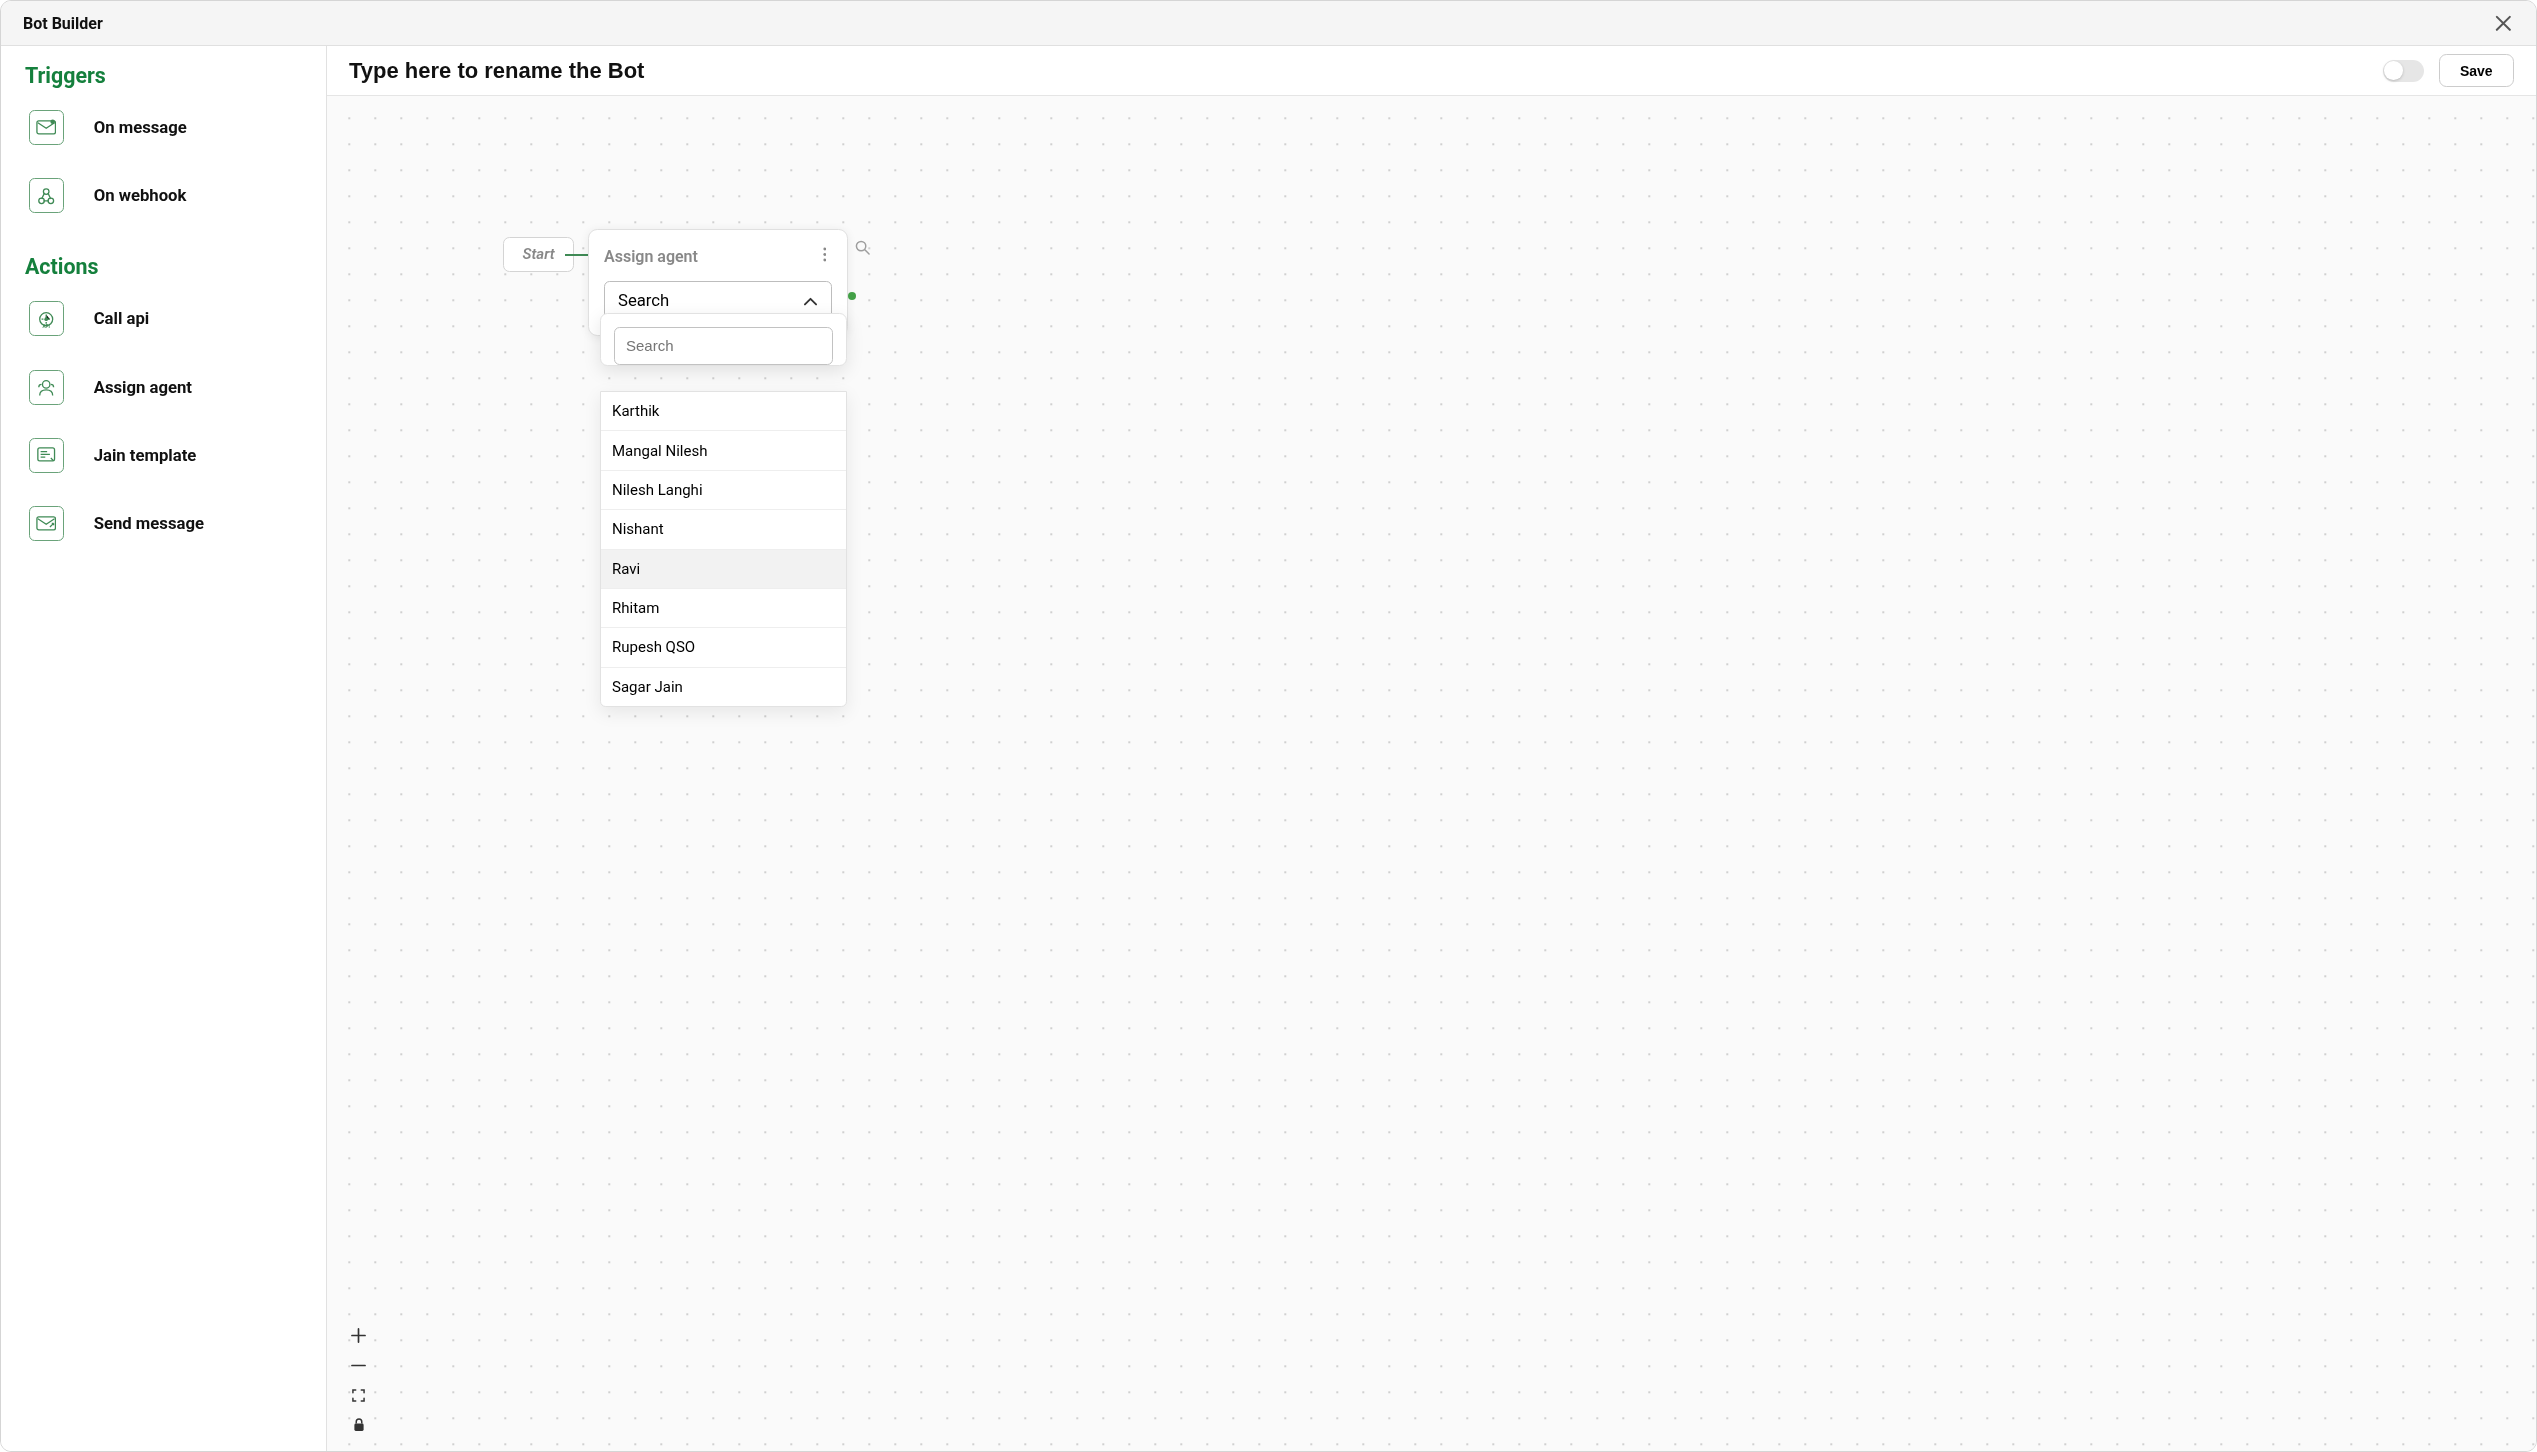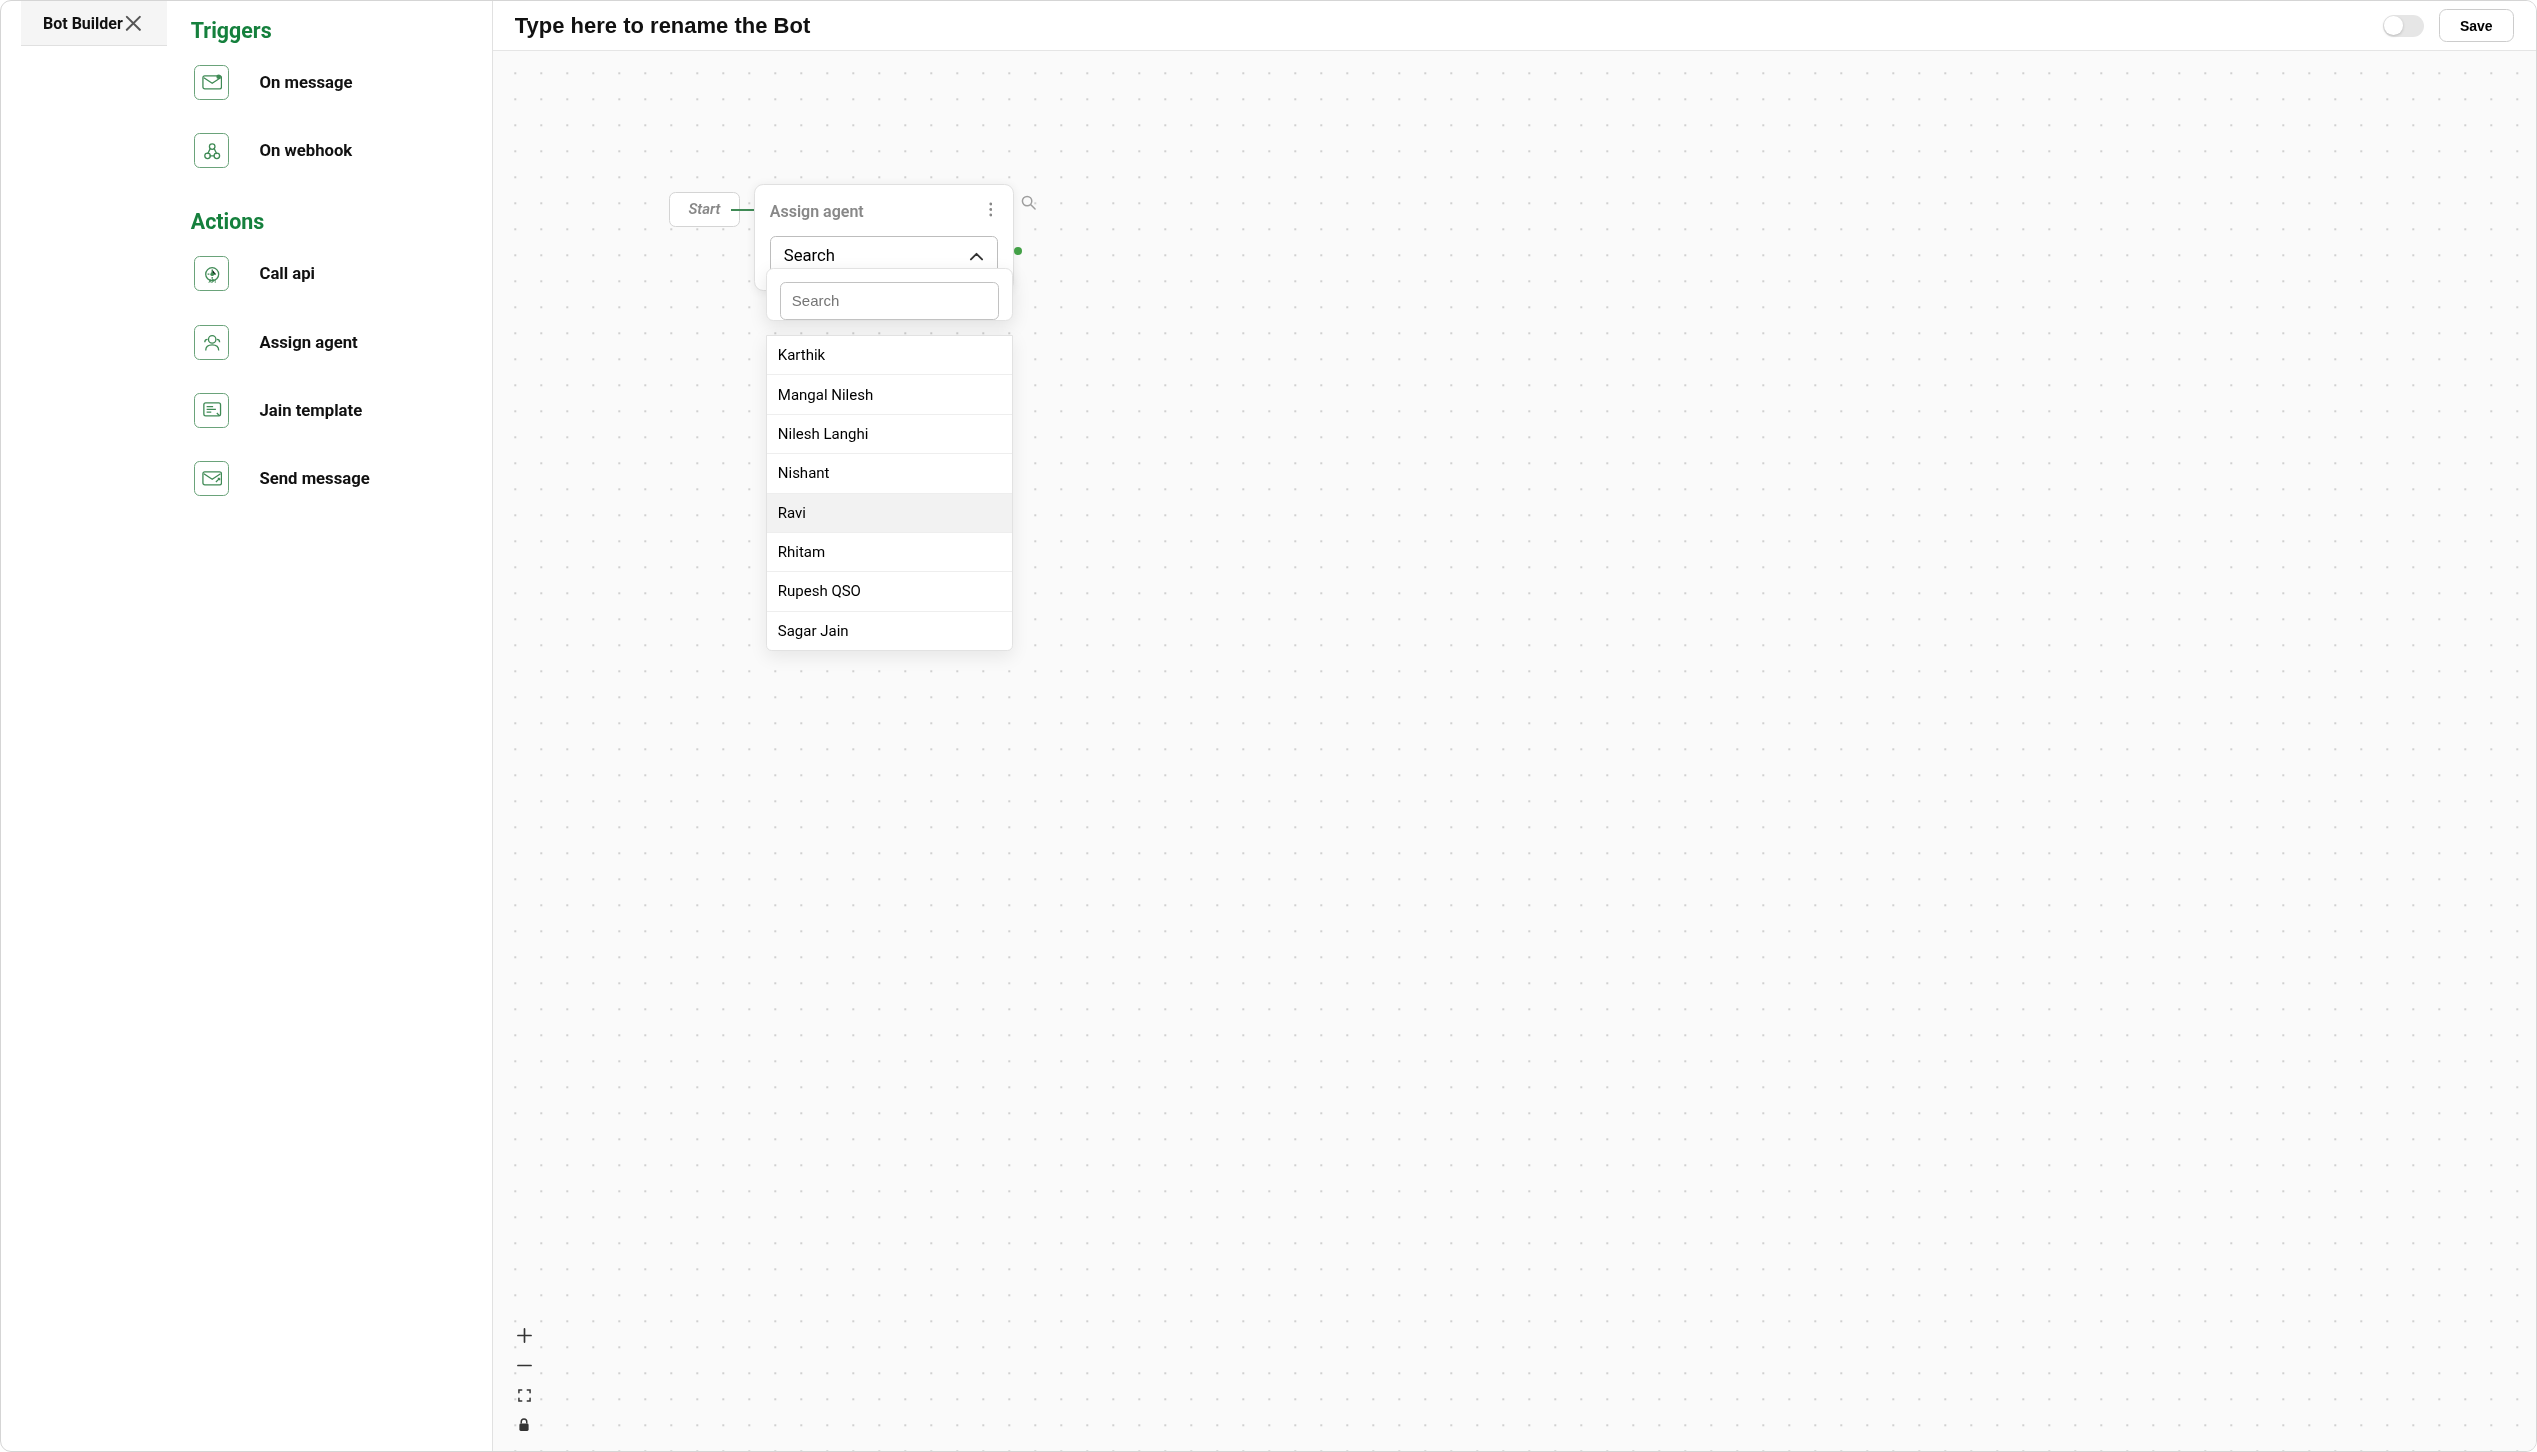--- a/index.html
+++ b/index.html
@@ -5,25 +5,24 @@
     * { box-sizing: border-box; margin: 0; padding: 0; }
     body {
       font-family: -apple-system, BlinkMacSystemFont, "Segoe UI", Roboto, Helvetica, Arial, sans-serif;
       background: #fff;
       overflow: hidden;
     }
     .app {
       width: 100vw;
       height: 100vh;
       display: flex;
-      flex-direction: row;
+      flex-direction: column;
       border: 1.9px solid #d5d5d5;
       border-radius: 11px;
       overflow: hidden;
-      padding-left: 20px;
     }
     .titlebar {
       height: 45px;
       background: #f5f5f5;
       border-bottom: 0.9px solid #e0e0e0;
       display: flex;
       align-items: center;
       padding: 0 22px;
       justify-content: space-between;
     }
@@ -237,21 +236,21 @@
       width: 100%;
       padding: 9.3px 11px;
       border: 1.4px solid #c2c2c2;
       border-radius: 5.6px;
       font-size: 15px;
       outline: none;
     }
     .dropdown-list {
       position: absolute;
       left: 273px;
-      top: 284px;
+      top: 295px;
       width: 247px;
       background: #fff;
       border: 0.9px solid #e2e2e2;
       border-radius: 0 0 5.6px 5.6px;
       box-shadow: 0 5.6px 18.6px rgba(0,0,0,0.08);
       overflow: hidden;
     }
     .dropdown-item {
       padding: 10.2px 11px;
       font-size: 15px;

